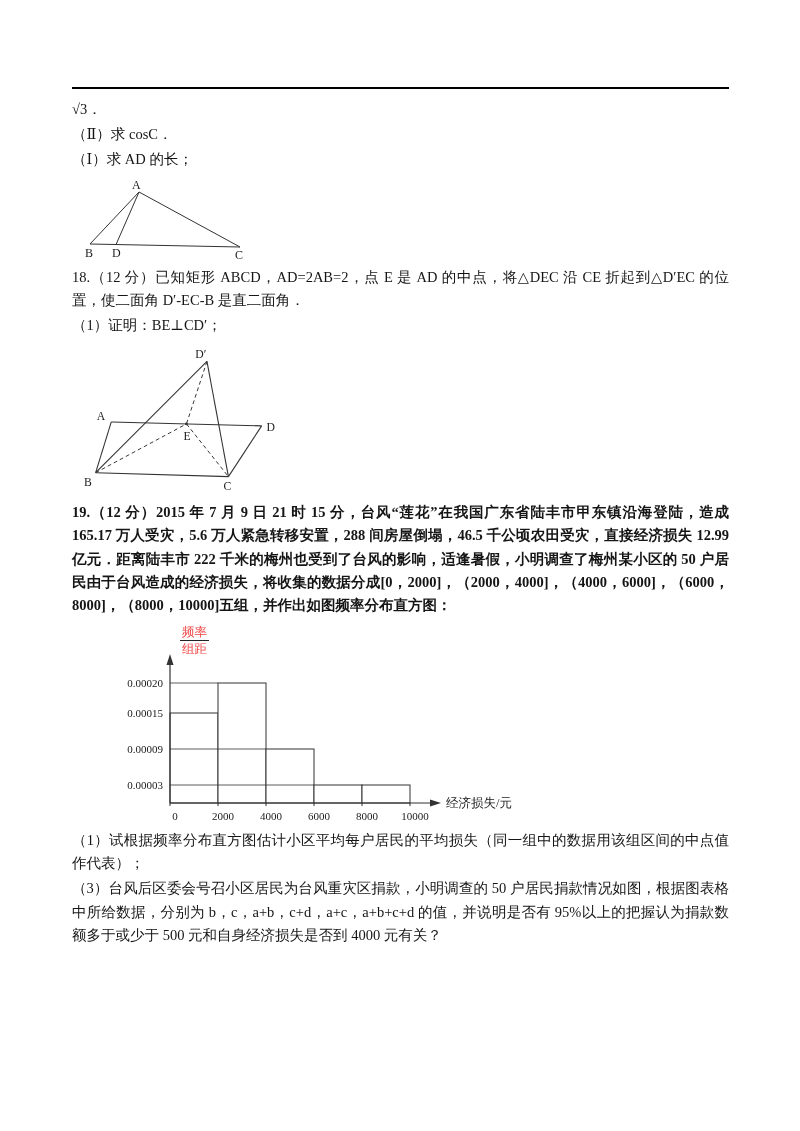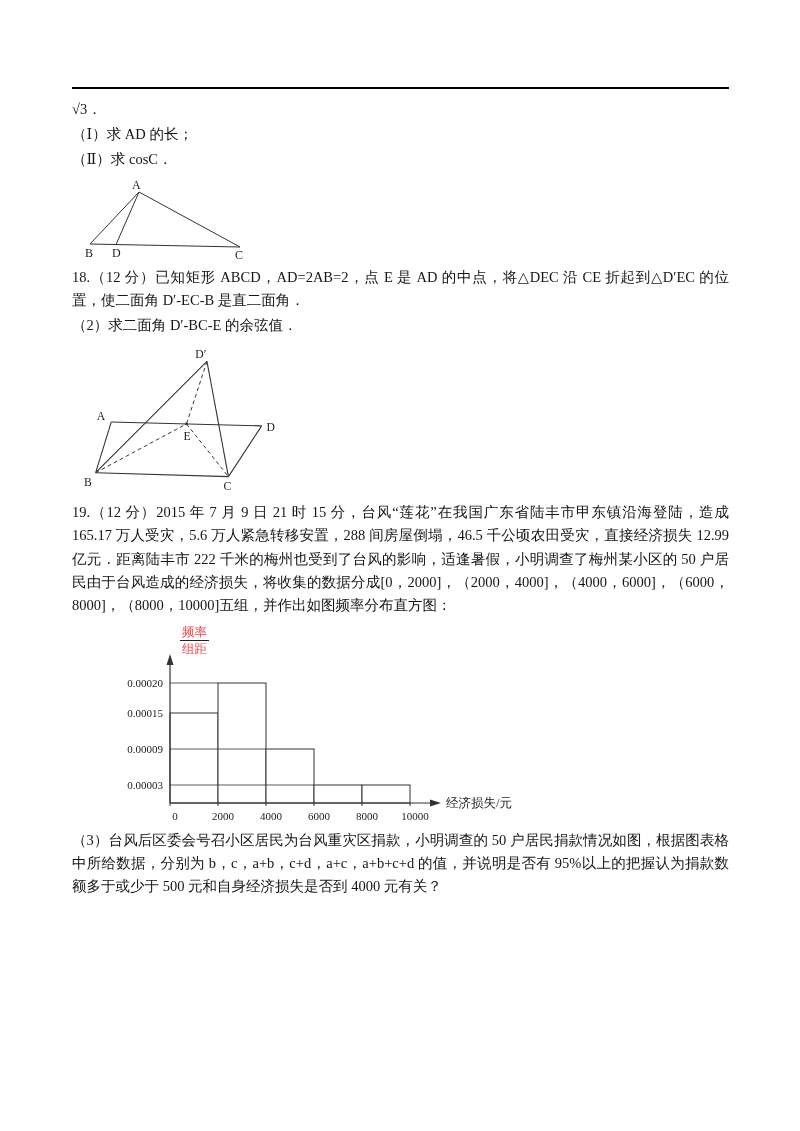--- a/index.html
+++ b/index.html
@@ -5,21 +5,21 @@
   html,body { margin:0; padding:0; }
   body {
     width:800px; height:1131px; background:#ffffff; position:relative;
     font-family:"Liberation Serif","DejaVu Serif",serif;
     font-size:14.5px; color:#151515; overflow:hidden;
   }
   .toprule { position:absolute; left:72px; top:87px; width:657px; border-top:2px solid #000; }
   .content { position:absolute; left:72px; top:98px; width:657px; line-height:1.6; text-align:justify; }
   p { margin:0; }
   .part { margin:2px 0; }
-  .mb4 { margin-bottom:4px; }
+  .mb4 { margin-bottom:4px;font-weight:bold; }
   .mt6 { margin-top:6px; }
 
   
   .vec { position:relative; display:inline-block; padding:4px 3px 0 1px; line-height:1.05; }
   .vec::before { content:""; position:absolute; left:0; right:5px; top:2px; border-top:1.3px solid #222; }
   .vec::after { content:""; position:absolute; right:0; top:-1px; width:0; height:0;
     border-left:5px solid #222; border-top:3px solid transparent; border-bottom:3px solid transparent; }
 
   
   .frac { display:inline-block; vertical-align:-0.85em; text-align:center; font-size:0.93em; line-height:1.15; margin:0 2px; }
@@ -37,36 +37,36 @@
 </style>
 </head>
 <body>
 
 <div class="toprule"></div>
 
 <div class="content">
 
   <section>
     <p>√3．</p>
+    <p class="part">（Ⅱ）求 cosC．</p>
     <p class="part">（Ⅰ）求 AD 的长；</p>
-    <p class="part">（Ⅱ）求 cosC．</p>
 
     <svg class="fig" width="170" height="80" viewBox="0 0 170 80">
       <path d="M57 12 L8 64 L158 67 Z" fill="none" stroke="#333" stroke-width="1"></path>
       <line x1="57" y1="12" x2="34" y2="64.6" stroke="#333" stroke-width="1"></line>
       <text x="50" y="9">A</text>
       <text x="3" y="77">B</text>
       <text x="30" y="77">D</text>
       <text x="153" y="79">C</text>
     </svg>
   </section>
 
   <section class="mt6">
     <p>18.（12 分）已知矩形 ABCD，AD=2AB=2，点 E 是 AD 的中点，将△DEC 沿 CE 折起到△D′EC 的位置，使二面角 D′-EC-B 是直二面角．</p>
-    <p class="part">（2）求二面角 D′-BC-E 的余弦值．</p>
+    <p class="part">（1）证明：BE⊥CD′；</p>
 
     <svg class="fig" width="205" height="150" viewBox="0 0 210 152">
       <line x1="128" y1="16" x2="14" y2="130" stroke="#333" stroke-width="1.1"></line>
       <line x1="128" y1="16" x2="150" y2="134" stroke="#333" stroke-width="1.1"></line>
       <line x1="30" y1="78" x2="14" y2="130" stroke="#333" stroke-width="1.1"></line>
       <line x1="14" y1="130" x2="150" y2="134" stroke="#333" stroke-width="1.1"></line>
       <line x1="30" y1="78" x2="184" y2="82" stroke="#333" stroke-width="1.1"></line>
       <line x1="184" y1="82" x2="150" y2="134" stroke="#333" stroke-width="1.1"></line>
       <line x1="128" y1="16" x2="107" y2="80" stroke="#333" stroke-width="1" stroke-dasharray="4,3"></line>
       <line x1="14" y1="130" x2="107" y2="80" stroke="#333" stroke-width="1" stroke-dasharray="4,3"></line>
@@ -115,16 +115,17 @@
           <line x1="224" y1="178" x2="224" y2="181" stroke="#333333" stroke-width="1"></line>
           <text x="229" y="195" text-anchor="middle" font-size="11" fill="#1b1b1b">6000</text>
           <line x1="272" y1="178" x2="272" y2="181" stroke="#333333" stroke-width="1"></line>
           <text x="277" y="195" text-anchor="middle" font-size="11" fill="#1b1b1b">8000</text>
           <line x1="320" y1="178" x2="320" y2="181" stroke="#333333" stroke-width="1"></line>
           <text x="325" y="195" text-anchor="middle" font-size="11" fill="#1b1b1b">10000</text>
           <text x="356" y="182" font-size="12.5" fill="#1b1b1b">经济损失/元</text>
         </svg>
     </div>
 
+    <p class="part">（1）试根据频率分布直方图估计小区平均每户居民的平均损失（同一组中的数据用该组区间的中点值作代表）；</p>
     <p class="part">（3）台风后区委会号召小区居民为台风重灾区捐款，小明调查的 50 户居民捐款情况如图，根据图表格中所给数据，分别为 b，c，a+b，c+d，a+c，a+b+c+d 的值，并说明是否有 95%以上的把握认为捐款数额多于或少于 500 元和自身经济损失是否到 4000 元有关？</p>
   </section>
 
 </div>
 
 </body></html>

